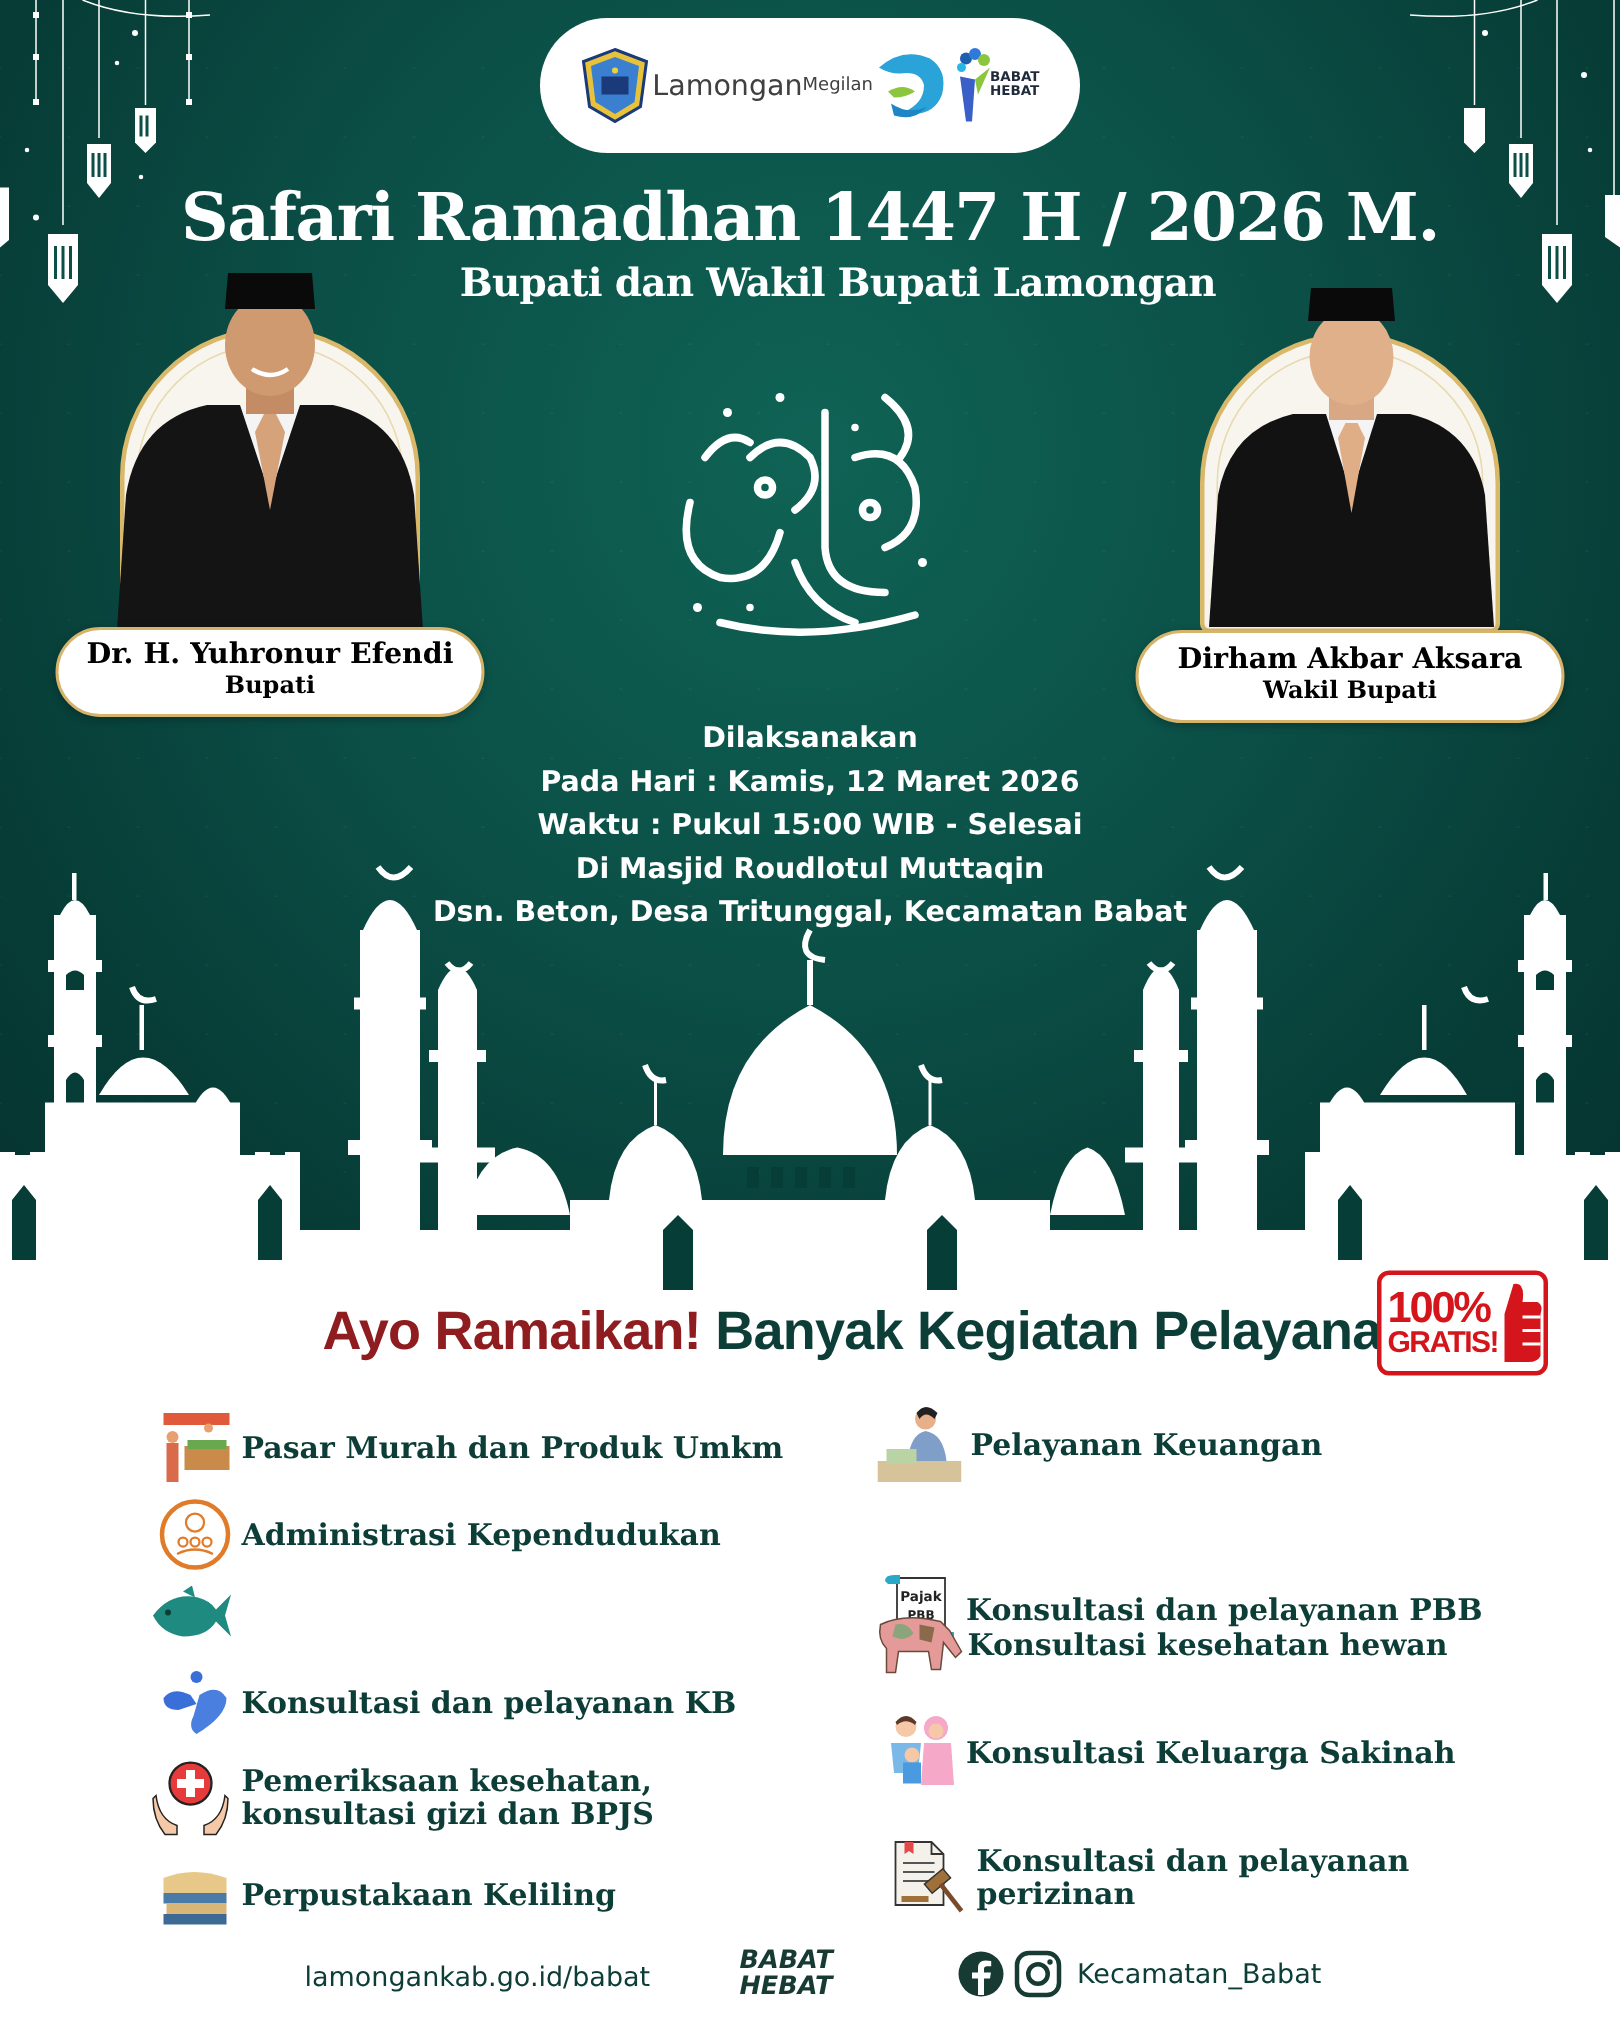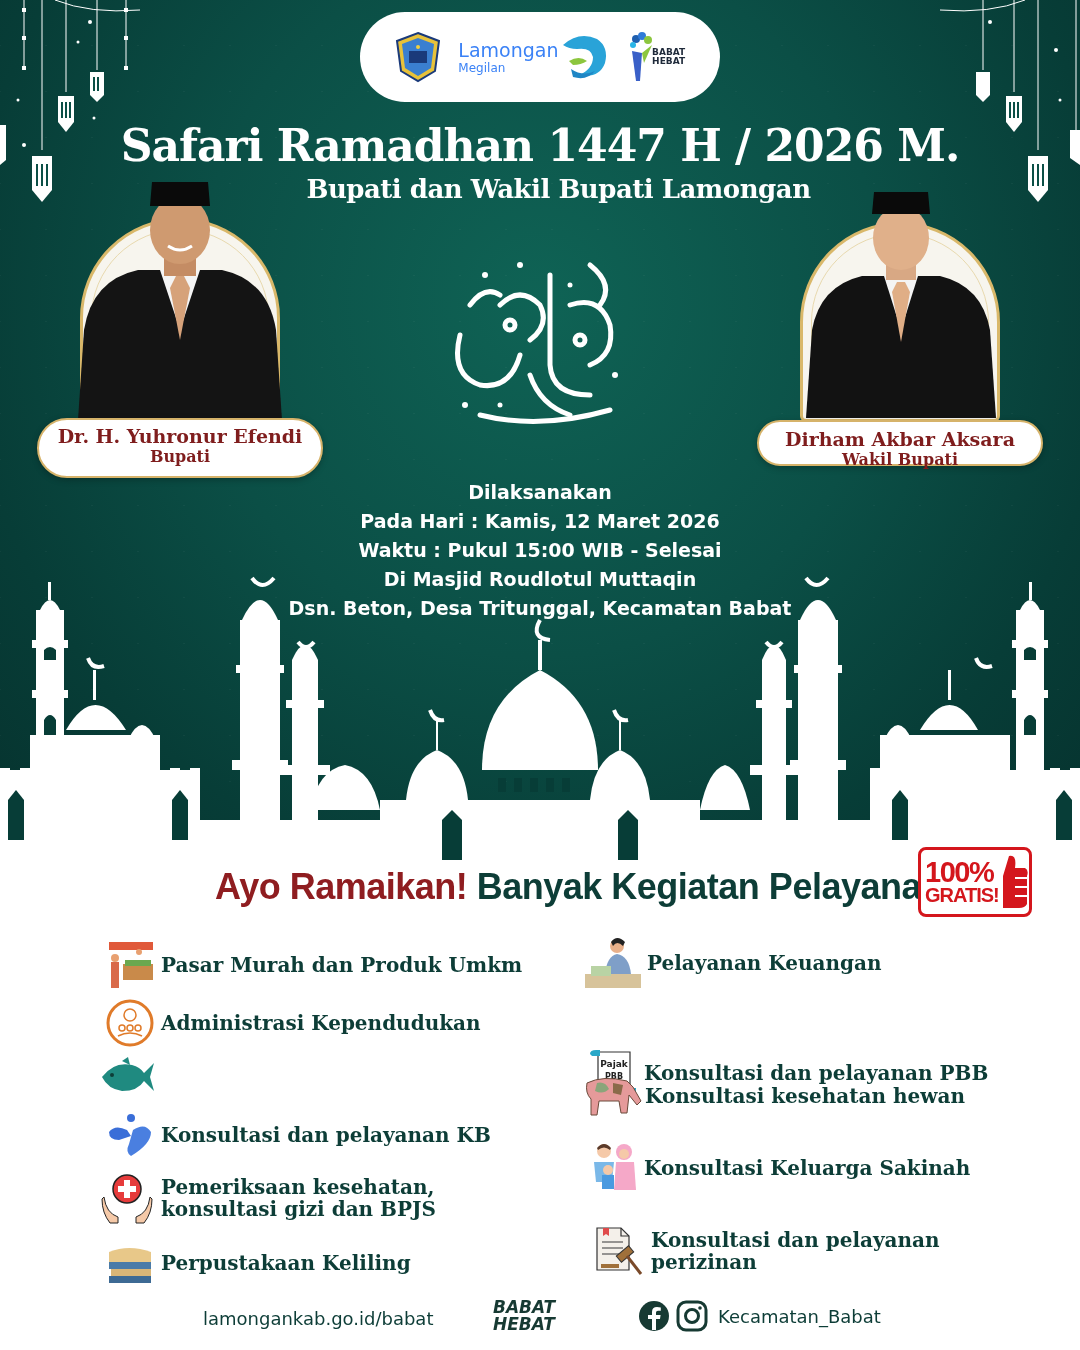--- a/index.html
+++ b/index.html
@@ -19,21 +19,21 @@
     background-size: 46px 46px;
   }
 
   .logo-bar {
     position: absolute; left: 360px; top: 12px; width: 360px; height: 90px;
     background: #fff; border-radius: 45px;
     display: flex; align-items: center; justify-content: space-around; padding: 0 26px;
   }
   .crest { width: 46px; height: 52px; }
   .lam { display: flex; align-items: center; }
-  .lam-text { display: flex; flex-direction: column; line-height: 1; font-family: "DejaVu Sans", sans-serif; color: #3b82f6; }
+  .lam-text { display: flex; line-height: 1; font-family: "DejaVu Sans", sans-serif; color: #404040; }
   .lam-name { font-size: 19px; }
   .lam-sub { font-size: 12px; margin-top: 2px; }
   .babat-logo { display: flex; align-items: center; font-family: "DejaVu Sans", sans-serif; font-weight: bold; font-size: 9px; line-height: 1; color: #1f2a3a; }
 
   .title {
     position: absolute; left: 0; top: 120px; width: 1080px; text-align: center;
     color: #fff; font-family: "DejaVu Serif", serif; font-weight: bold; font-size: 44px; letter-spacing: -1px;
   }
   .subtitle {
     position: absolute; left: 0; top: 176px; width: 1080px; text-align: center;
@@ -42,21 +42,21 @@
 
   .arch {
     position: absolute; width: 200px; height: 200px;
     background: #f7f5ee; border: 3px solid #d9b86a;
     border-radius: 100px 100px 6px 6px;
   }
   .arch-inner { position: absolute; inset: 8px; border: 1.5px solid #e8d9ae; border-radius: 92px 92px 4px 4px; }
   .person { position: absolute; }
   .namecard {
     position: absolute; background: #fff; border: 2px solid #d6b36a; border-radius: 34px;
-    text-align: center; color: #7f1d1d; font-family: "DejaVu Serif", serif; font-weight: bold;
+    text-align: center; color: #000000; font-family: "DejaVu Serif", serif; font-weight: bold;
     box-shadow: 0 2px 6px rgba(0,0,0,0.25);
   }
   .namecard .n { font-size: 19px; }
   .namecard .r { font-size: 16px; }
 
   .calligraphy { position: absolute; left: 440px; top: 245px; width: 200px; height: 200px; }
 
   .info {
     position: absolute; left: 0; top: 478px; width: 1080px; text-align: center; color: #fff;
     font-family: "DejaVu Sans", sans-serif; font-weight: bold; font-size: 19px; line-height: 29px;
@@ -227,21 +227,21 @@
       <div class="arch-inner"></div>
     </div>
   <svg class="person" style="left:806px;top:190px;" width="190" height="228" viewBox="0 0 190 228">
     <path d="M0 228 L6 140 Q14 96 56 86 L134 86 Q176 96 184 140 L190 228 Z" fill="#121212"></path>
     <path d="M78 86 L95 140 L112 86 Z" fill="#f4f4f4"></path>
     <rect x="80" y="62" width="30" height="28" fill="#d8a884"></rect>
     <ellipse cx="95" cy="48" rx="28" ry="32" fill="#e0b08a"></ellipse>
     <path d="M66 24 L68 2 L122 2 L124 24 Z" fill="#0a0a0a"></path>
     <path d="M86 102 L95 152 L104 102 L99 92 L91 92 Z" fill="#e0ae86"></path>
   </svg>
-  <div class="namecard" style="left:757px;top:420px;width:286px;height:46px;padding-top:6px;">
+  <div class="namecard" style="left:757px;top:420px;width:286px;height:62px;padding-top:6px;">
     <div class="n">Dirham Akbar Aksara</div>
     <div class="r">Wakil Bupati</div>
   </div>
 
   <svg class="calligraphy" viewBox="0 0 200 200">
     <g stroke="#fff" stroke-width="5" fill="none" stroke-linecap="round">
       <path d="M20 90 Q10 130 40 140 Q70 145 80 110"></path>
       <path d="M60 60 Q80 40 100 60 Q110 80 90 95"></path>
       <path d="M110 30 L110 120 Q112 150 150 150"></path>
       <path d="M130 60 Q160 50 170 80 Q175 110 150 120"></path>

